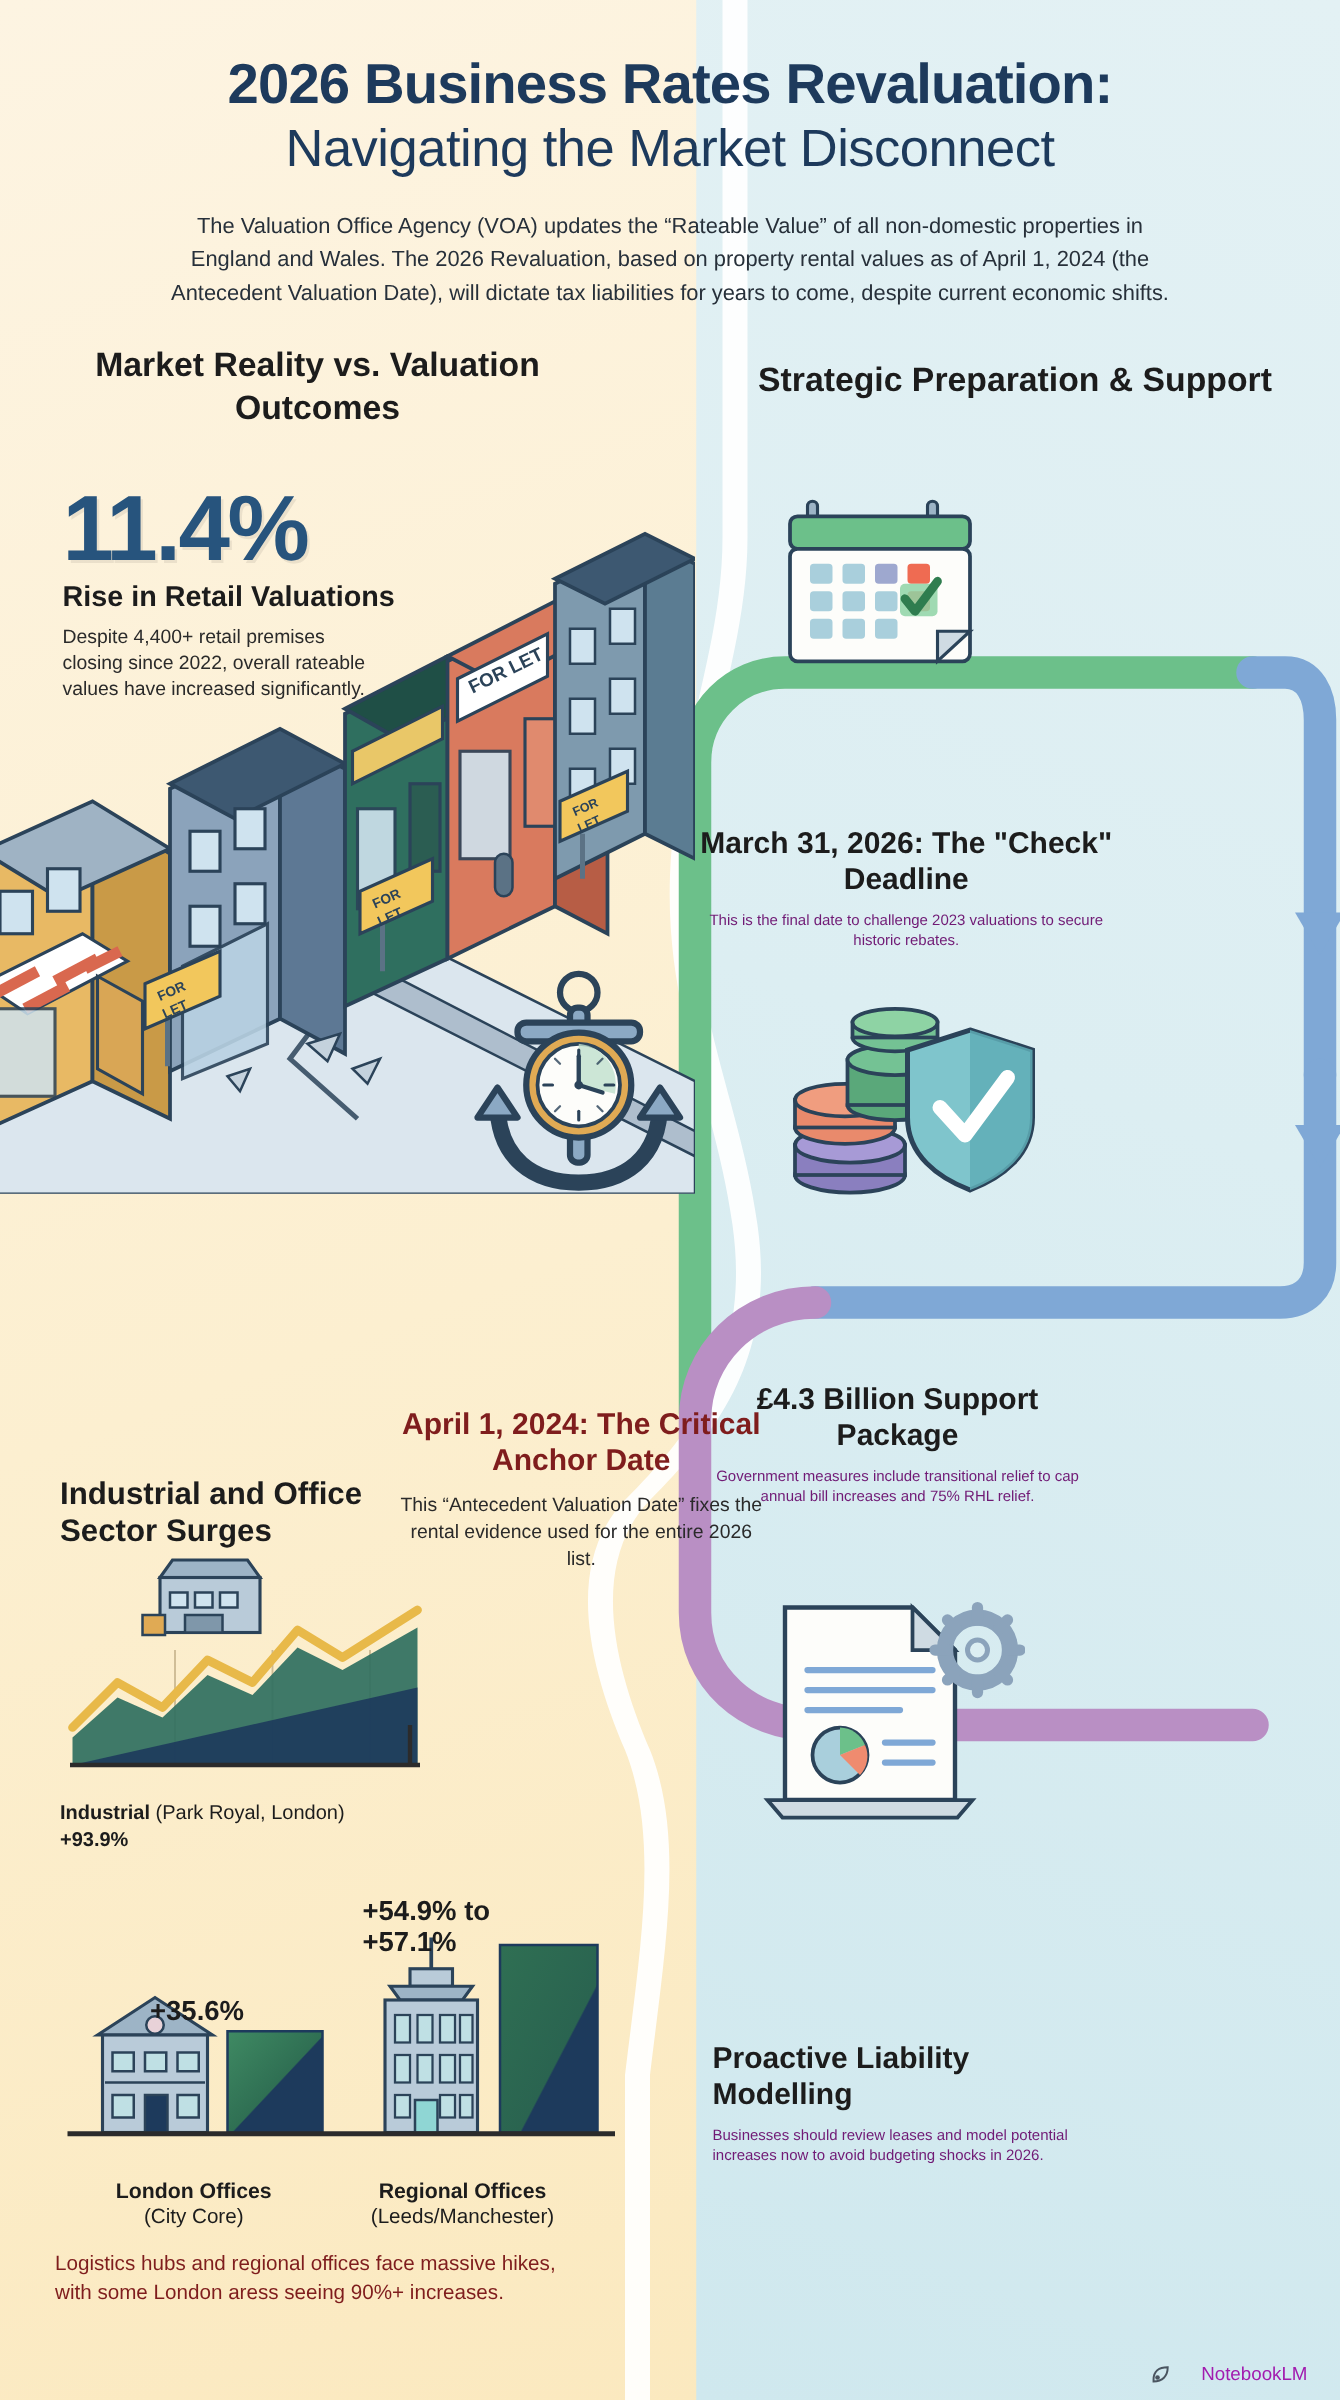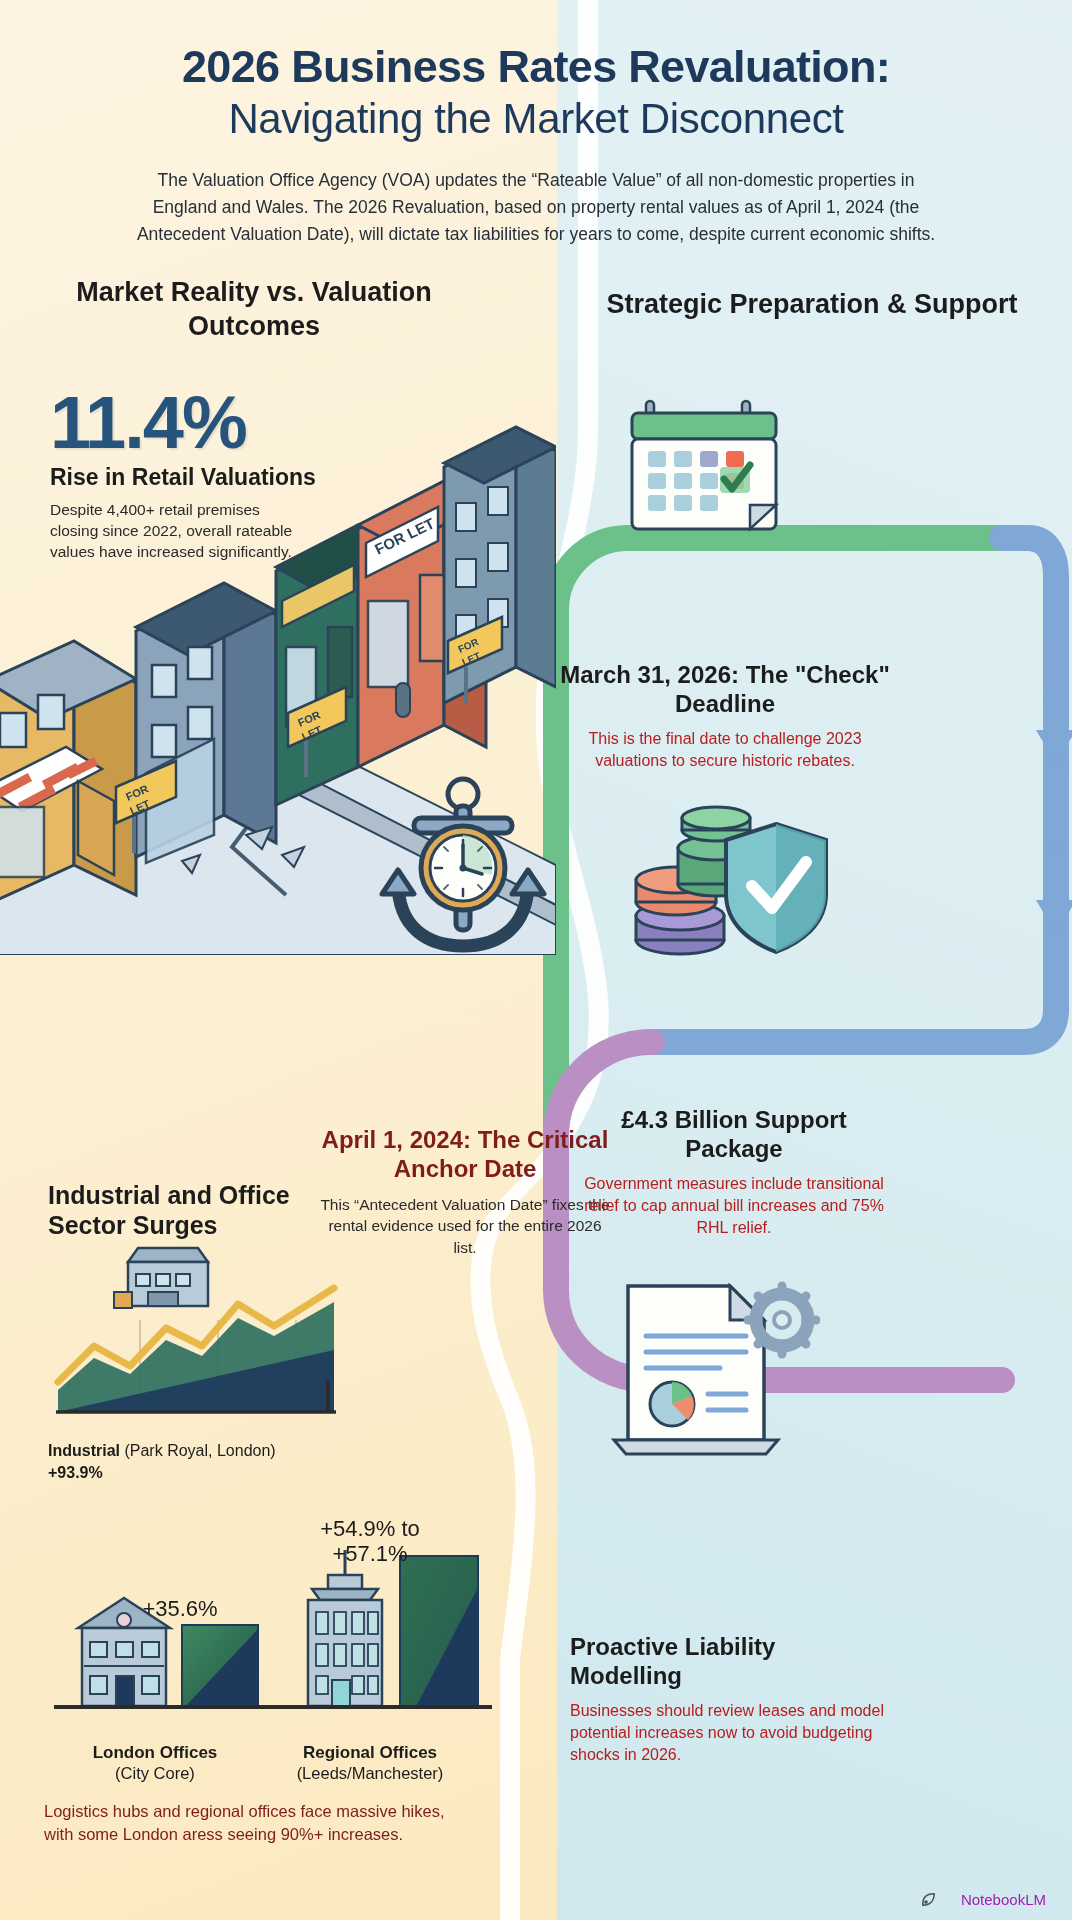--- a/index.html
+++ b/index.html
@@ -95,22 +95,22 @@
   #area-chart { position: absolute; left: 50px; top: 1240px; width: 290px; height: 195px; z-index: 5;}
   #area-caption {
     position: absolute; left: 48px; top: 1440px; width: 280px;
     font-size: 16px; color: #1c1c1c; line-height: 1.38; z-index: 6;
   }
   #area-caption b { font-weight: bold; }
 
   #bar-chart { position: absolute; left: 40px; top: 1480px; width: 460px; height: 270px; z-index: 5;}
 
   .bar-value {
-    position: absolute; font-size: 22px; font-weight: normal; color: #1c1c1c;
-    text-align: center; z-index: 7; line-height: 1.15;
+    position: absolute; font-size: 22px; font-weight: bold; color: #1c1c1c;
+    text-align: left; z-index: 7; line-height: 1.15;
   }
   #bar-val-0 { left: 120px; top: 1596px; width: 120px; }
   #bar-val-1 { left: 290px; top: 1516px; width: 160px; }
 
   .bar-label {
     position: absolute; text-align: center; z-index: 7; line-height: 1.25;
   }
   .bar-label .bl-main { font-size: 17px; font-weight: bold; color: #1c1c1c; }
   .bar-label .bl-sub  { font-size: 16.5px; color: #1c1c1c; }
   #bar-lab-0 { left: 50px;  top: 1742px; width: 210px; }
@@ -122,25 +122,25 @@
   }
 
   
   #pipeline { position: absolute; right: 0; top: 430px; width: 540px; height: 1090px; z-index: 3; }
 
   .r-card { position: absolute; z-index: 6; text-align: center; }
   .r-title {
     font-size: 24px; font-weight: bold; color: #1c1c1c; line-height: 1.22;
   }
   .r-desc {
-    font-size: 16px; color: #b91c1c; line-height: 1.4; margin-top: 9px;
+    font-size: 12px; color: #701a75; line-height: 1.4; margin-top: 9px;
   }
 
   #card-1 { left: 560px; top: 660px; width: 330px; }
-  #card-2 { left: 584px; top: 1105px; width: 300px; }
+  #card-2 { left: 568px; top: 1105px; width: 300px; }
   #card-3 { left: 570px; top: 1632px; width: 320px; text-align: left; }
   #card-3 .r-desc { text-align: left; }
 
   #cal-art    { position: absolute; left: 620px; top: 395px;  width: 170px; height: 150px; z-index: 6; }
   #coins-art  { position: absolute; left: 618px; top: 790px;  width: 220px; height: 180px; z-index: 6; }
   #doc-art    { position: absolute; left: 600px; top: 1270px; width: 220px; height: 200px; z-index: 6; }
 
   
   #footer-brand {
     position: absolute; right: 26px; bottom: 12px;

